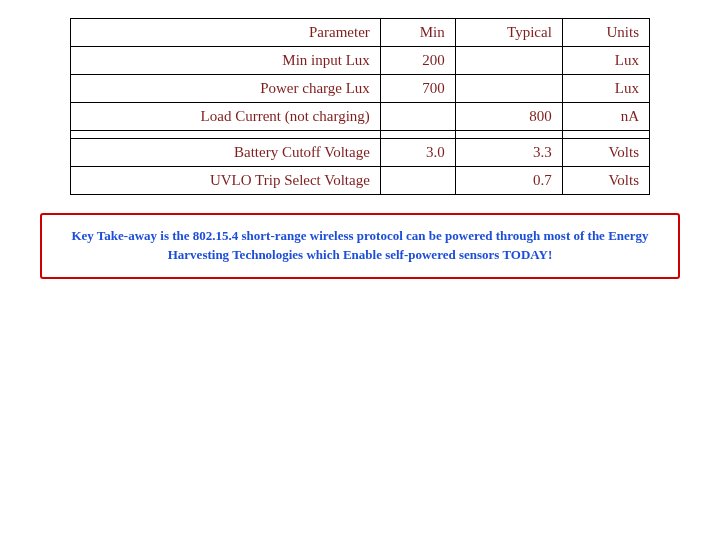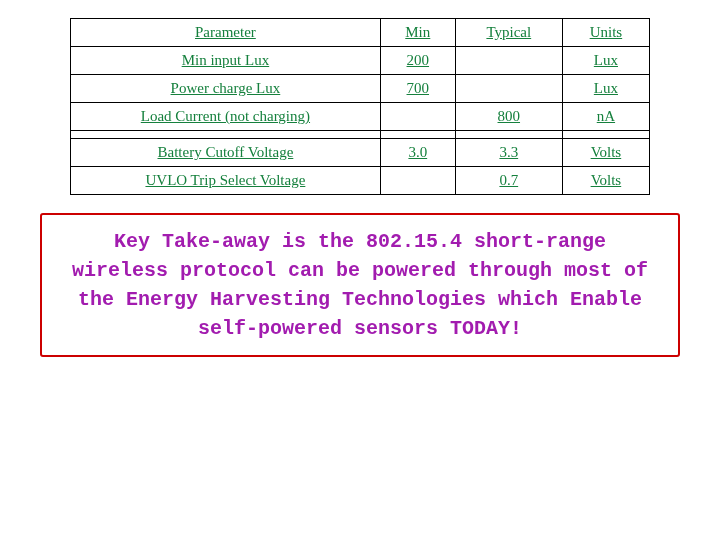--- a/index.html
+++ b/index.html
@@ -24,23 +24,22 @@
       width: 580px;
     }
     table {
       border-collapse: collapse;
       width: 100%;
       font-size: 15px;
     }
     th, td {
       border: 1px solid #000;
       padding: 5px 10px;
-      text-align: center;
-      color: #15803d;
-      text-decoration: underline;
+      text-align: right;
+      color: #7f1d1d;
     }
     th {
       font-weight: normal;
       background: #fff;
     }
     .spacer-row td {
       border-left: 1px solid #000;
       border-right: 1px solid #000;
       border-top: none;
       border-bottom: none;
@@ -49,25 +48,25 @@
     }
     .key-box {
       border: 2px solid #cc0000;
       border-radius: 3px;
       padding: 12px 18px;
       width: 640px;
       margin: 0 auto;
       text-align: center;
     }
     .key-text {
-      font-size: 20px;
+      font-size: 13px;
       font-weight: bold;
-      color: #a21caf;
+      color: #1d4ed8;
       line-height: 1.45;
-      font-family: Liberation Mono, monospace;
+      font-family: Liberation Serif, serif;
     }
   </style>
 </head>
 <body>
 
 <div class="page">
 
   <div class="table-container">
     <table>
       <thead>

